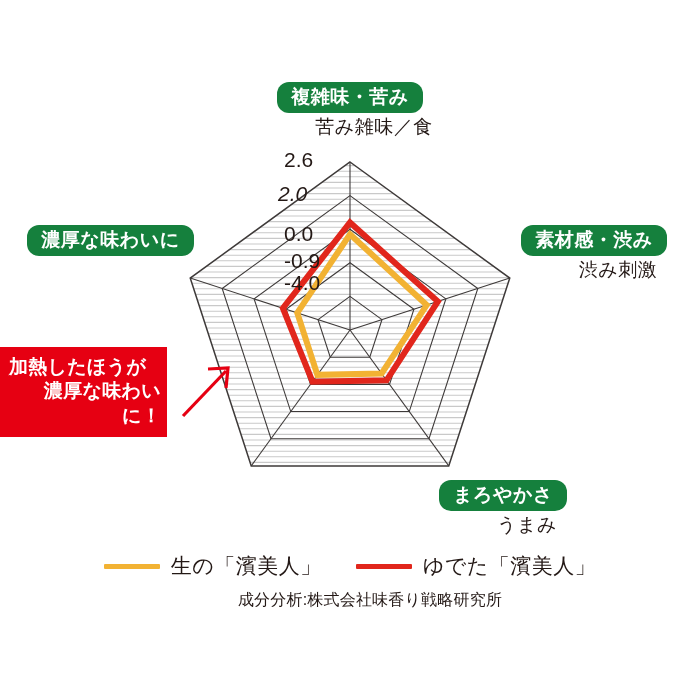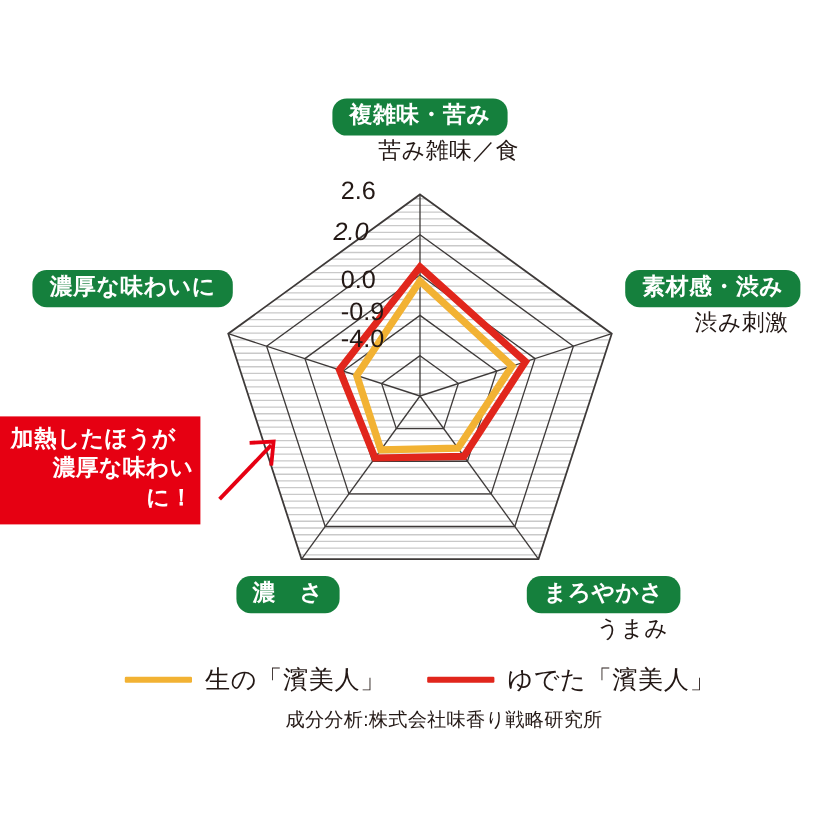--- a/index.html
+++ b/index.html
@@ -194,21 +194,20 @@
     <span class="badge">まろやかさ</span>
     <span class="sub">うまみ</span>
   </div>
 
   <div class="axis-label" id="lbl-right">
     <span class="badge">素材感・渋み</span>
     <span class="sub">渋み刺激</span>
   </div>
 
   <div class="axis-label" id="lbl-botleft">
-    <span class="badge">濃　さ</span>
   </div>
 
   <div class="axis-label" id="lbl-left">
     <span class="badge">濃厚な味わいに</span>
   </div>
 
   <div id="callout">
     <span class="l1">加熱したほうが</span>
     <span class="l2">濃厚な味わいに！</span>
   </div>

